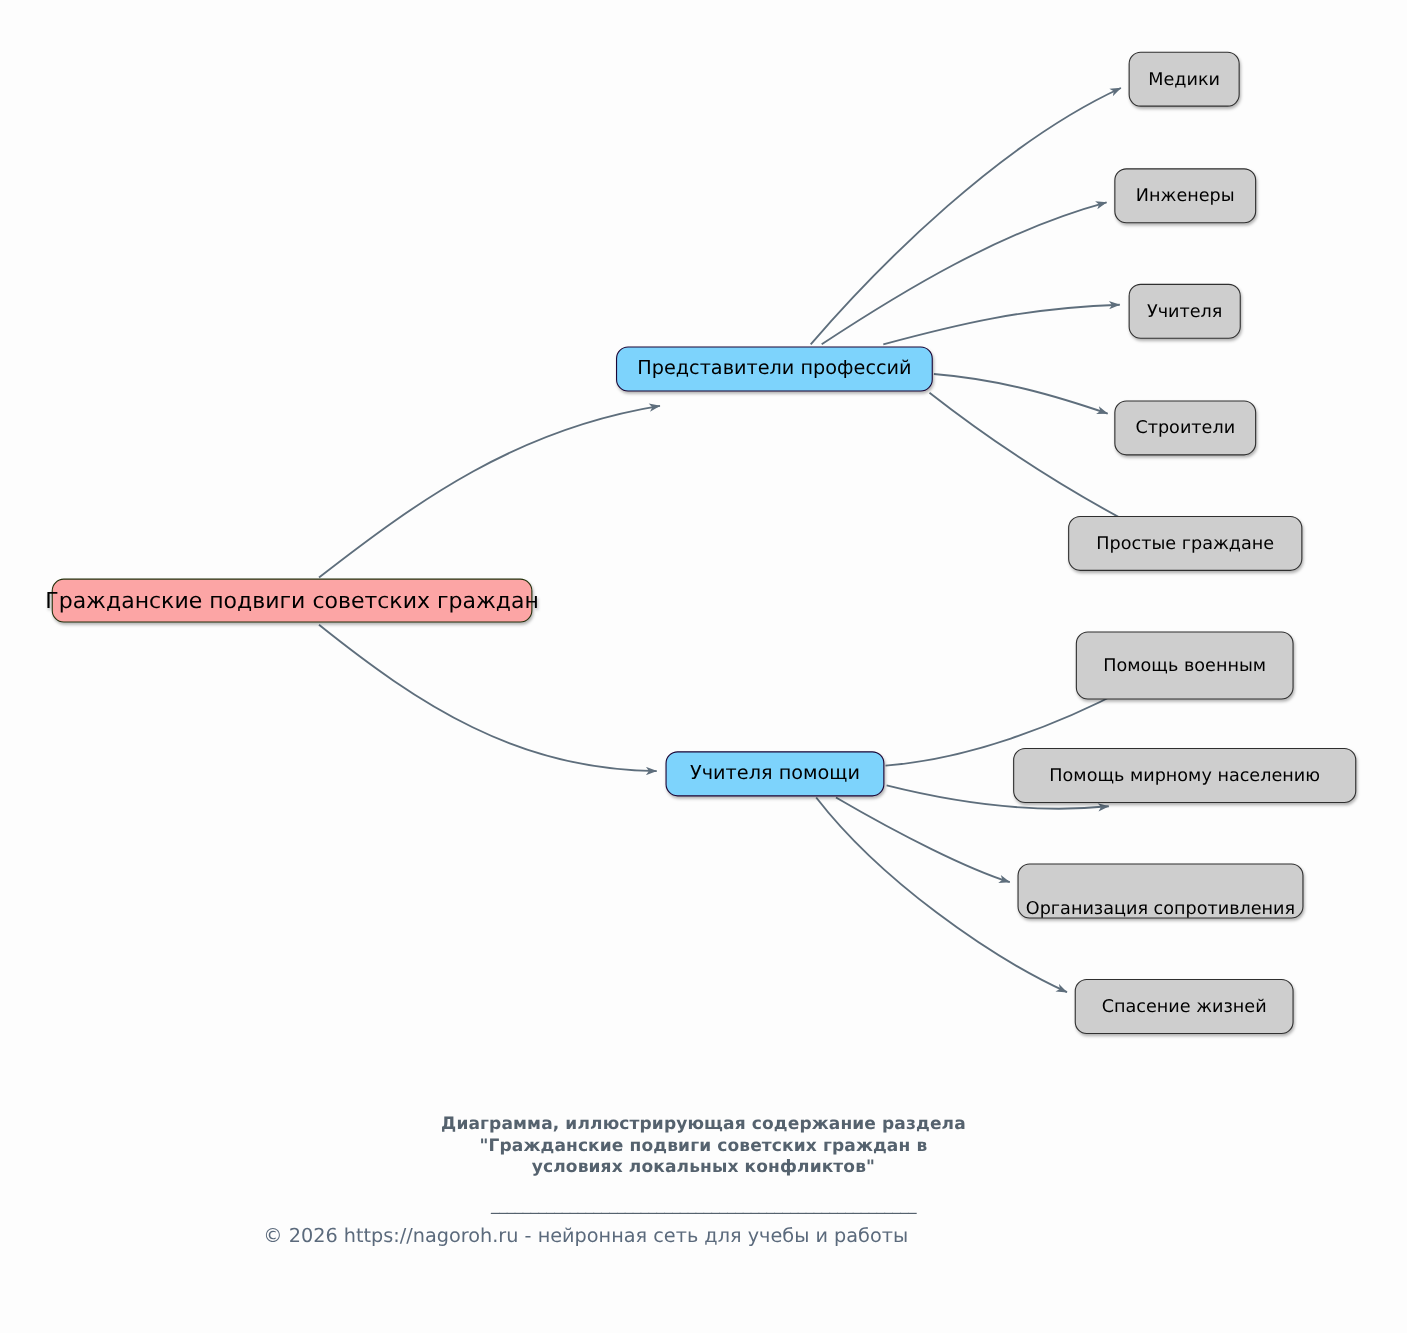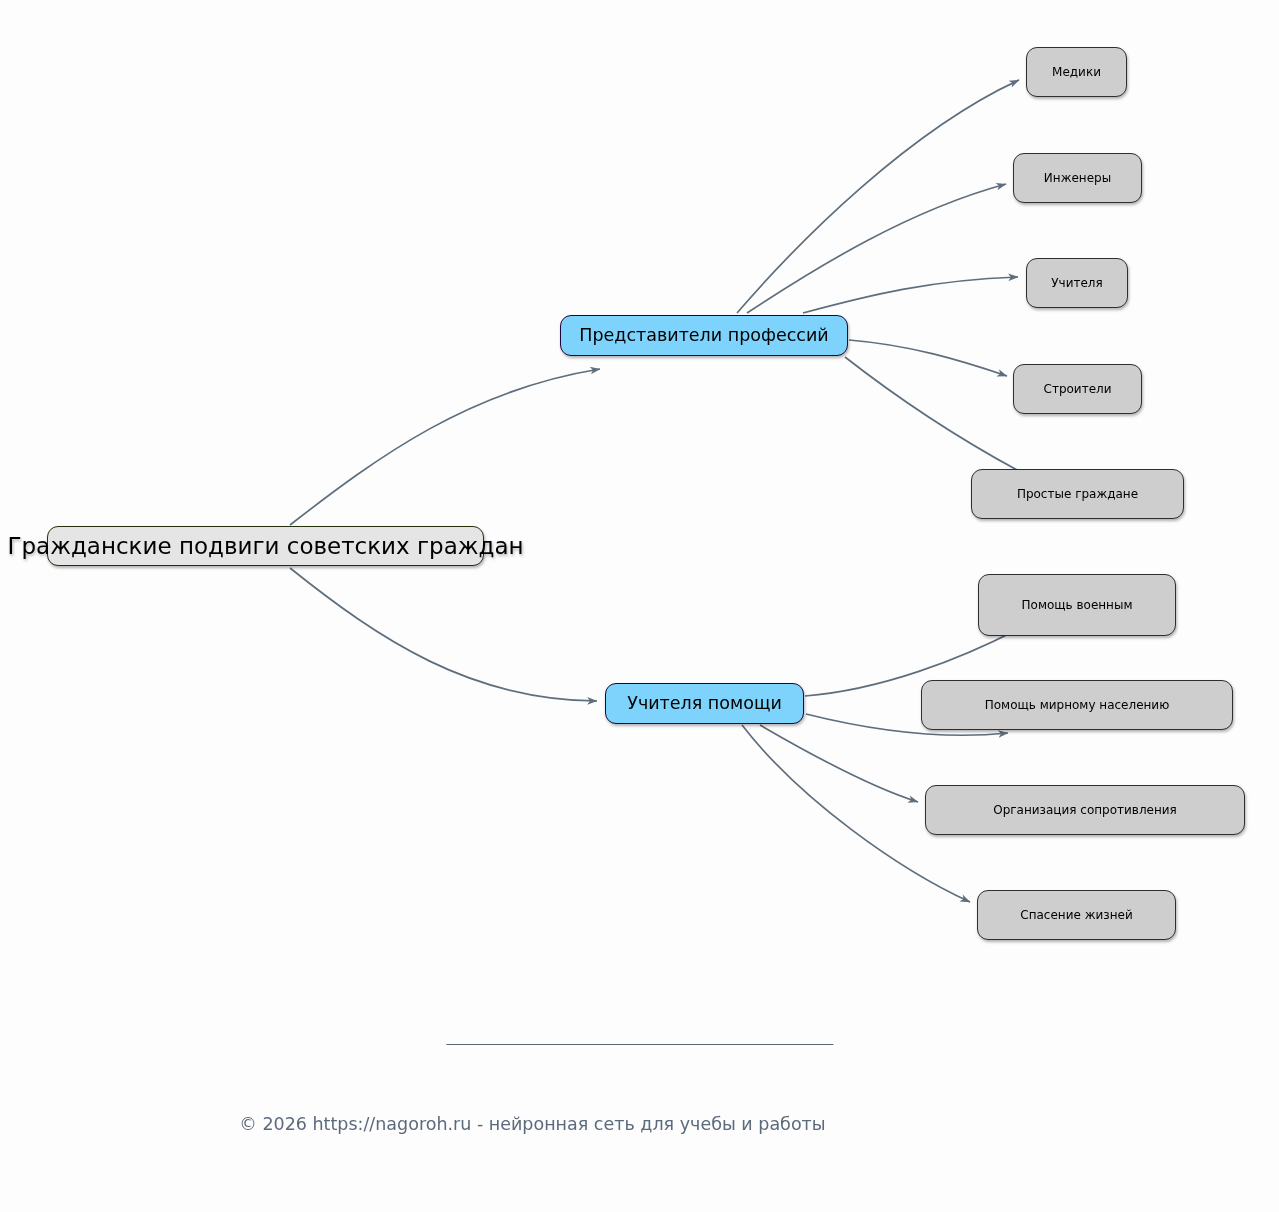--- a/index.html
+++ b/index.html
@@ -44,38 +44,38 @@
     line-height: 1;
     filter: drop-shadow(1.5px 2px 1.6px rgba(0,0,0,0.30));
   }
 
   .node-label {
     display: block;
     text-align: center;
   }
 
   .node-root {
-    background: #e5e5e5;
+    background: #fca5a5;
     border: 1.4px solid #24310c;
     color: #000000;
-    font-size: 23px;
+    font-size: 20px;
   }
 
   .node-branch {
     background: #7dd3fc;
     border: 1.4px solid #1c0636;
     color: #000000;
     font-size: 17.5px;
   }
 
   .node-leaf {
     background: #cecece;
     border: 1.7px solid #2f2f2f;
     color: #000000;
-    font-size: 12px;
+    font-size: 16px;
   }
 
   
   #caption-block {
     position: absolute;
     left: 0;
     top: 1012px;
     width: 1279px;
     text-align: center;
   }
@@ -173,27 +173,30 @@
   </div>
 
   <div class="node node-leaf" style="left:978px; top:574px; width:198px; height:62px;">
     <span class="node-label">Помощь военным</span>
   </div>
 
   <div class="node node-leaf" style="left:921px; top:680px; width:312px; height:50px;">
     <span class="node-label">Помощь мирному населению</span>
   </div>
 
-  <div class="node node-leaf" style="left:925px; top:785px; width:320px; height:50px;">
+  <div class="node node-leaf" style="left:925px; top:785px; width:260px; height:50px;align-items:flex-end;">
     <span class="node-label">Организация сопротивления</span>
   </div>
 
   <div class="node node-leaf" style="left:977px; top:890px; width:199px; height:50px;">
     <span class="node-label">Спасение жизней</span>
   </div>
 
 </div>
 
 <div id="caption-block">
+  <div id="caption-title">Диаграмма, иллюстрирующая содержание раздела
+"Гражданские подвиги советских граждан в
+условиях локальных конфликтов"</div>
   <div id="caption-rule">______________________________________________________</div>
 </div>
 
 <div id="footer-credit">© 2026 https://nagoroh.ru - нейронная сеть для учебы и работы</div>
 
 </body></html>

